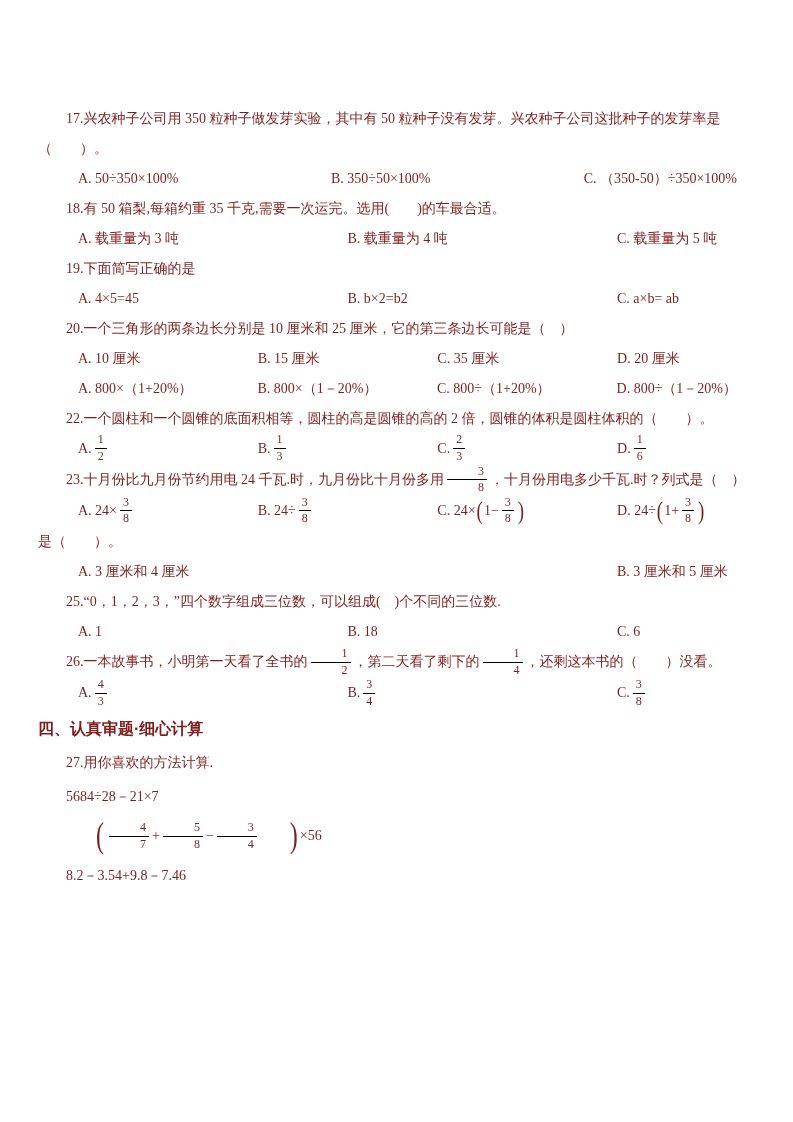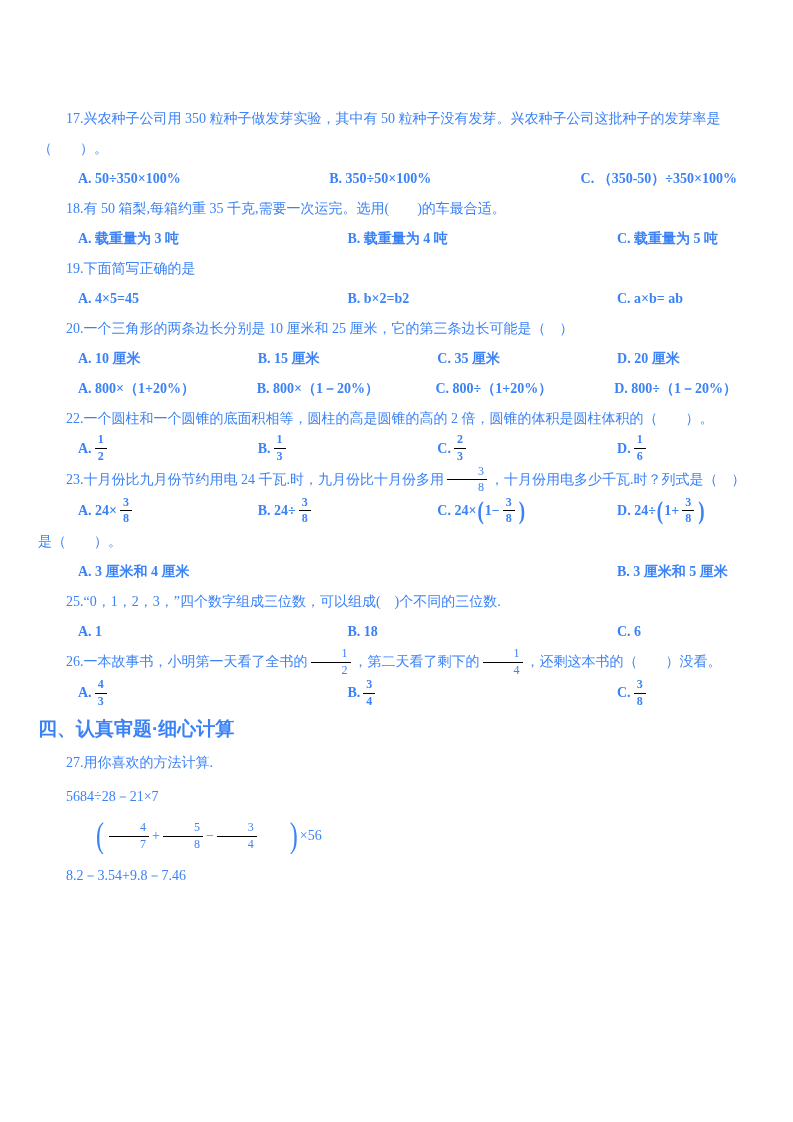--- a/index.html
+++ b/index.html
@@ -3,30 +3,30 @@
 <meta charset="utf-8">
 <style>
   * { margin:0; padding:0; box-sizing:border-box; }
   html,body { background:#ffffff; }
   .page {
     position:relative;
     width:793px;
     height:1122px;
     margin:0 auto;
     background:#ffffff;
-    color:#3b82f6;
+    color:#7f1d1d;
     font-family:"Liberation Serif","DejaVu Serif",serif;
     font-size:14px;
     padding:104px 56px 0 38px;
     overflow:hidden;
   }
   .qline { line-height:30px; text-indent:2em; white-space:nowrap; }
   .qline.cont { text-indent:0; }
   .opts { display:flex; line-height:30px; padding-left:40px; align-items:center; }
-  .opt { flex:1 1 0; white-space:nowrap;font-weight:bold; }
+  .opt { flex:1 1 0; white-space:nowrap; }
   .opt:last-child { flex:0 0 auto; min-width:120px; }
   .frac {
     display:inline-block;
     vertical-align:middle;
     text-align:center;
     font-size:12px;
     line-height:1.15;
     margin:0 3px;
     position:relative;
     top:-1px;
@@ -48,21 +48,21 @@
     font-size:24px;
     transform:scaleY(1.45);
     margin:0 2px;
     position:relative;
     top:-2px;
     font-weight:400;
   }
   .section-title {
     font-family:"Liberation Sans","DejaVu Sans",sans-serif;
     font-weight:bold;
-    font-size:19px;
+    font-size:16px;
     line-height:34px;
     margin-top:3px;
   }
   .calc { line-height:34px; text-indent:2em; white-space:nowrap; }
   .calc.tall { line-height:44px; }
 </style>
 </head>
 <body>
 
 <div class="page">

